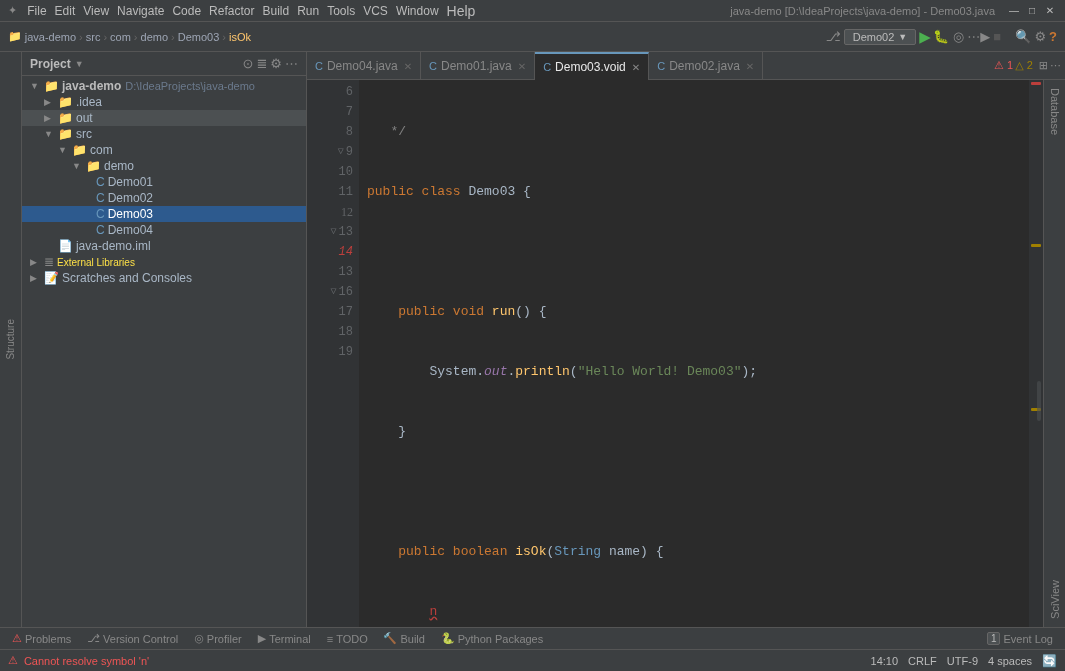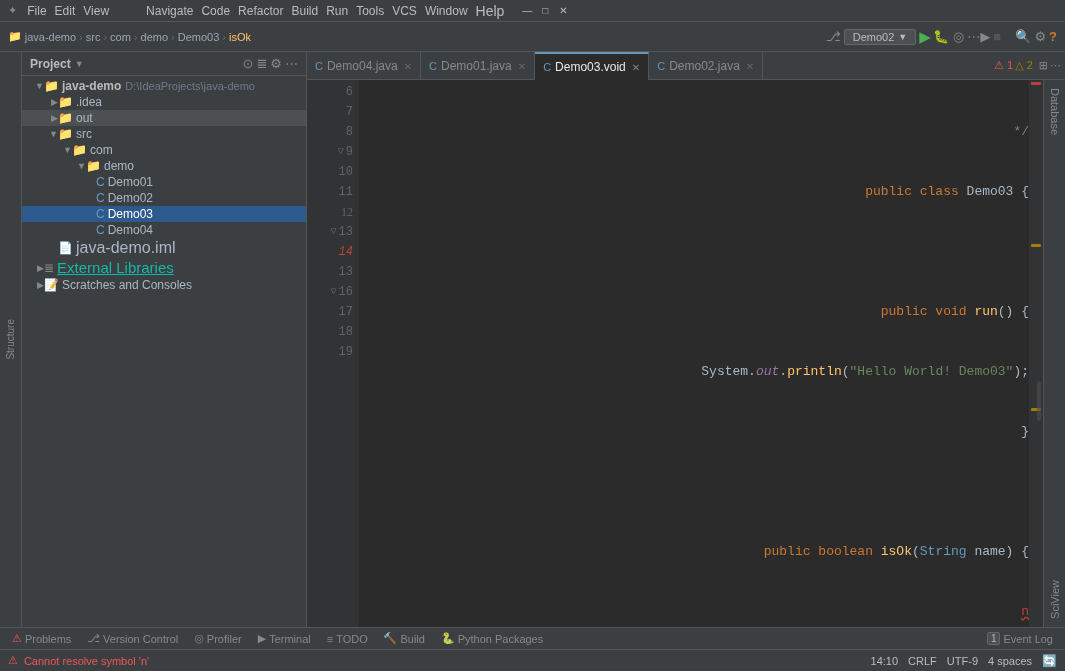--- a/index.html
+++ b/index.html
@@ -51,29 +51,30 @@
     #structure-strip { width: 14px; background: #3c3f41; display: flex; flex-direction: column; align-items: center; justify-content: center; border-right: 1px solid #555; }
   </style>
 </head>
 <body>
 
 <div id="title-bar">
   <span style="font-size:11px; color:#888; margin-right:6px;">✦</span>
   <span class="menu-item" style="font-size:12px;color:#bbb;padding:0 4px;cursor:pointer;">File</span>
   <span class="menu-item" style="font-size:12px;color:#bbb;padding:0 4px;cursor:pointer;">Edit</span>
   <span class="menu-item" style="font-size:12px;color:#bbb;padding:0 4px;cursor:pointer;">View</span>
-  <span class="menu-item" style="font-size:12px;color:#bbb;padding:0 4px;cursor:pointer;margin-left:29px;">Navigate</span>
+  <span class="menu-item" style="font-size:12px;color:#bbb;padding:0 4px;cursor:pointer;">Navigate</span>
   <span class="menu-item" style="font-size:12px;color:#bbb;padding:0 4px;cursor:pointer;">Code</span>
   <span class="menu-item" style="font-size:12px;color:#bbb;padding:0 4px;cursor:pointer;">Refactor</span>
   <span class="menu-item" style="font-size:12px;color:#bbb;padding:0 4px;cursor:pointer;">Build</span>
   <span class="menu-item" style="font-size:12px;color:#bbb;padding:0 4px;cursor:pointer;">Run</span>
   <span class="menu-item" style="font-size:12px;color:#bbb;padding:0 4px;cursor:pointer;">Tools</span>
   <span class="menu-item" style="font-size:12px;color:#bbb;padding:0 4px;cursor:pointer;">VCS</span>
   <span class="menu-item" style="font-size:12px;color:#bbb;padding:0 4px;cursor:pointer;">Window</span>
   <span class="menu-item" style="font-size:14px;color:#bbb;padding:0 4px;cursor:pointer;">Help</span>
+  <span style="margin-left:auto;font-size:11px;color:#888;">java-demo [D:\IdeaProjects\java-demo] - Demo03.java</span>
   <div class="win-controls" style="display:flex;gap:4px;margin-left:12px;">
     <div class="win-btn">—</div>
     <div class="win-btn">□</div>
     <div class="win-btn">✕</div>
   </div>
 </div>
 
 <div id="breadcrumb-bar" style="display:flex;align-items:center;background:#3c3f41;height:30px;padding:0 8px;border-bottom:1px solid #555;gap:3px;font-size:11px;color:#9da5b4;">
 
   <span style="color:#888;">📁</span>
@@ -100,21 +101,21 @@
     <span style="color:#888;font-size:13px;cursor:pointer;">◎</span>
     <span style="color:#888;font-size:13px;cursor:pointer;">⋯▶</span>
     <span style="color:#555;font-size:13px;cursor:pointer;">■</span>
     <span style="width:8px;"></span>
     <span style="color:#888;font-size:13px;cursor:pointer;">🔍</span>
     <span style="color:#888;font-size:13px;cursor:pointer;">⚙</span>
     <span style="color:#cc7832;font-size:13px;cursor:pointer;font-weight:bold;">?</span>
   </div>
 </div>
 
-<div id="main" style="display:flex;height:calc(671px - 22px - 30px - 22px - 22px);overflow:hidden;text-align:right;">
+<div id="main" style="display:flex;height:calc(671px - 22px - 30px - 22px - 22px);overflow:hidden;">
 
   <div id="structure-strip" style="width:22px;background:#3c3f41;display:flex;flex-direction:column;align-items:center;border-right:1px solid #555;">
     <div style="flex:1;display:flex;align-items:center;justify-content:center;">
       <span style="writing-mode:vertical-rl;transform:rotate(180deg);font-size:10px;color:#888;cursor:pointer;">Structure</span>
     </div>
   </div>
 
   <div id="project-panel" style="width:285px;background:#3c3f41;display:flex;flex-direction:column;border-right:1px solid #555;">
     <div id="project-header" style="display:flex;align-items:center;padding:4px 8px;background:#3c3f41;border-bottom:1px solid #555;gap:4px;">
       <span style="font-size:12px;color:#bbb;font-weight:bold;">Project</span>
@@ -191,28 +192,28 @@
 
       <div class="tree-item" style="padding:1px 4px;">
         <span class="indent" style="width:70px;"></span>
         <span style="color:#6897bb;margin-right:3px;font-size:12px;">C</span>
         <span style="color:#a9b7c6;font-size:12px;">Demo04</span>
       </div>
 
       <div class="tree-item" style="padding:1px 4px;">
         <span class="indent" style="width:32px;"></span>
         <span style="color:#888;margin-right:3px;">📄</span>
-        <span style="color:#a9b7c6;font-size:16px;">java-demo.iml</span>
+        <span style="color:#a9b7c6;font-size:12px;">java-demo.iml</span>
       </div>
 
       <div class="tree-item" style="padding:1px 4px;">
         <span class="indent" style="width:4px;"></span>
         <span style="width:14px;font-size:9px;color:#888;">▶</span>
         <span style="color:#888;margin-right:3px;">≣</span>
-        <span style="color:#14b8a6;font-size:15px;text-decoration:underline;">External Libraries</span>
+        <span style="color:#fde047;font-size:10px;">External Libraries</span>
       </div>
 
       <div class="tree-item" style="padding:1px 4px;">
         <span class="indent" style="width:4px;"></span>
         <span style="width:14px;font-size:9px;color:#888;">▶</span>
         <span style="color:#888;margin-right:3px;">📝</span>
         <span style="color:#a9b7c6;font-size:12px;">Scratches and Consoles</span>
       </div>
 
     </div>

